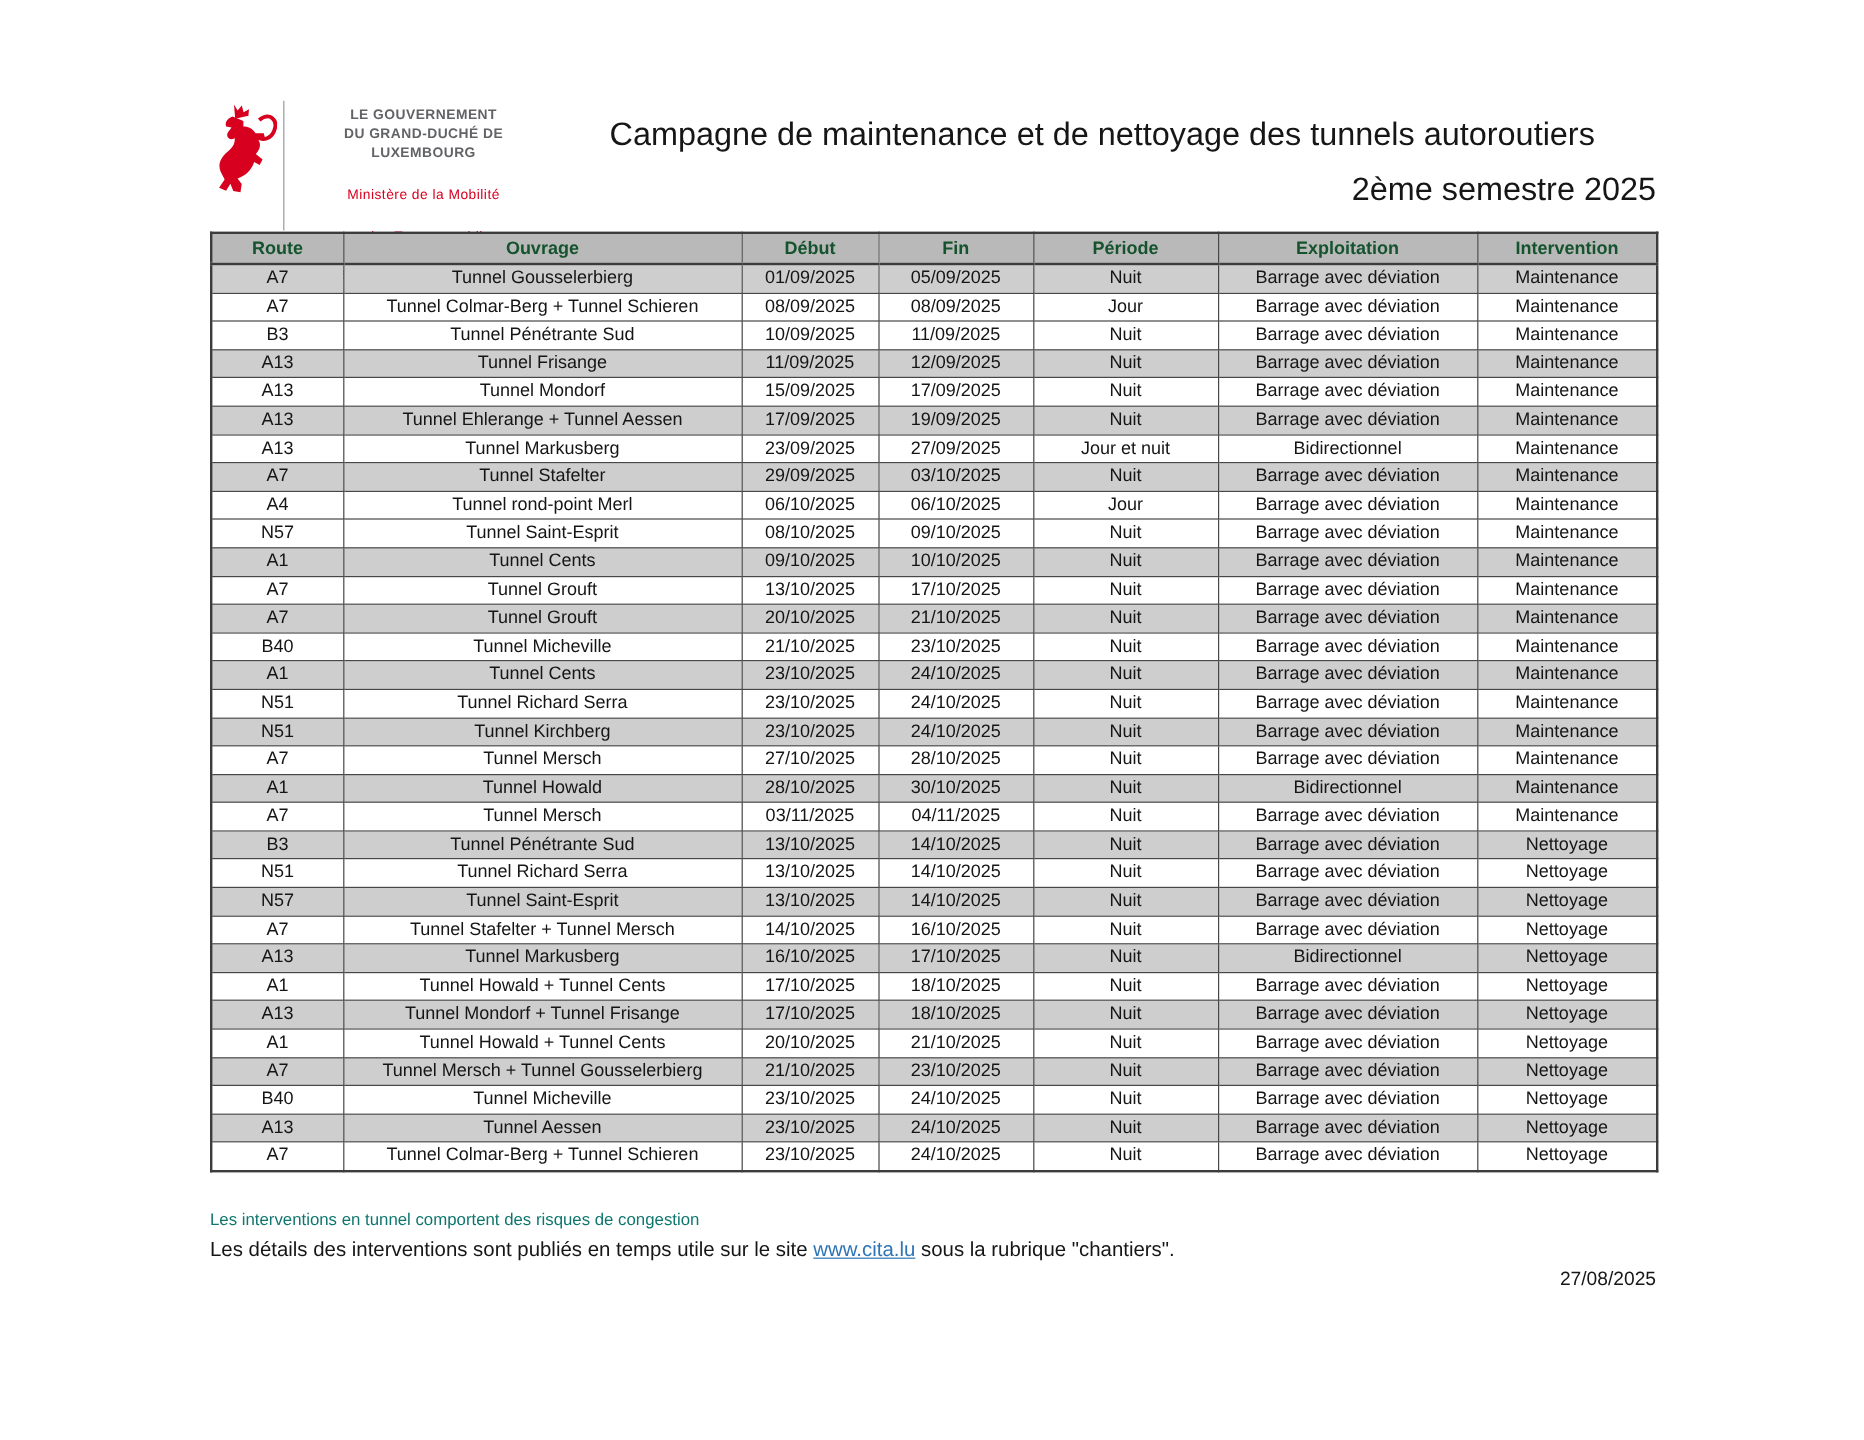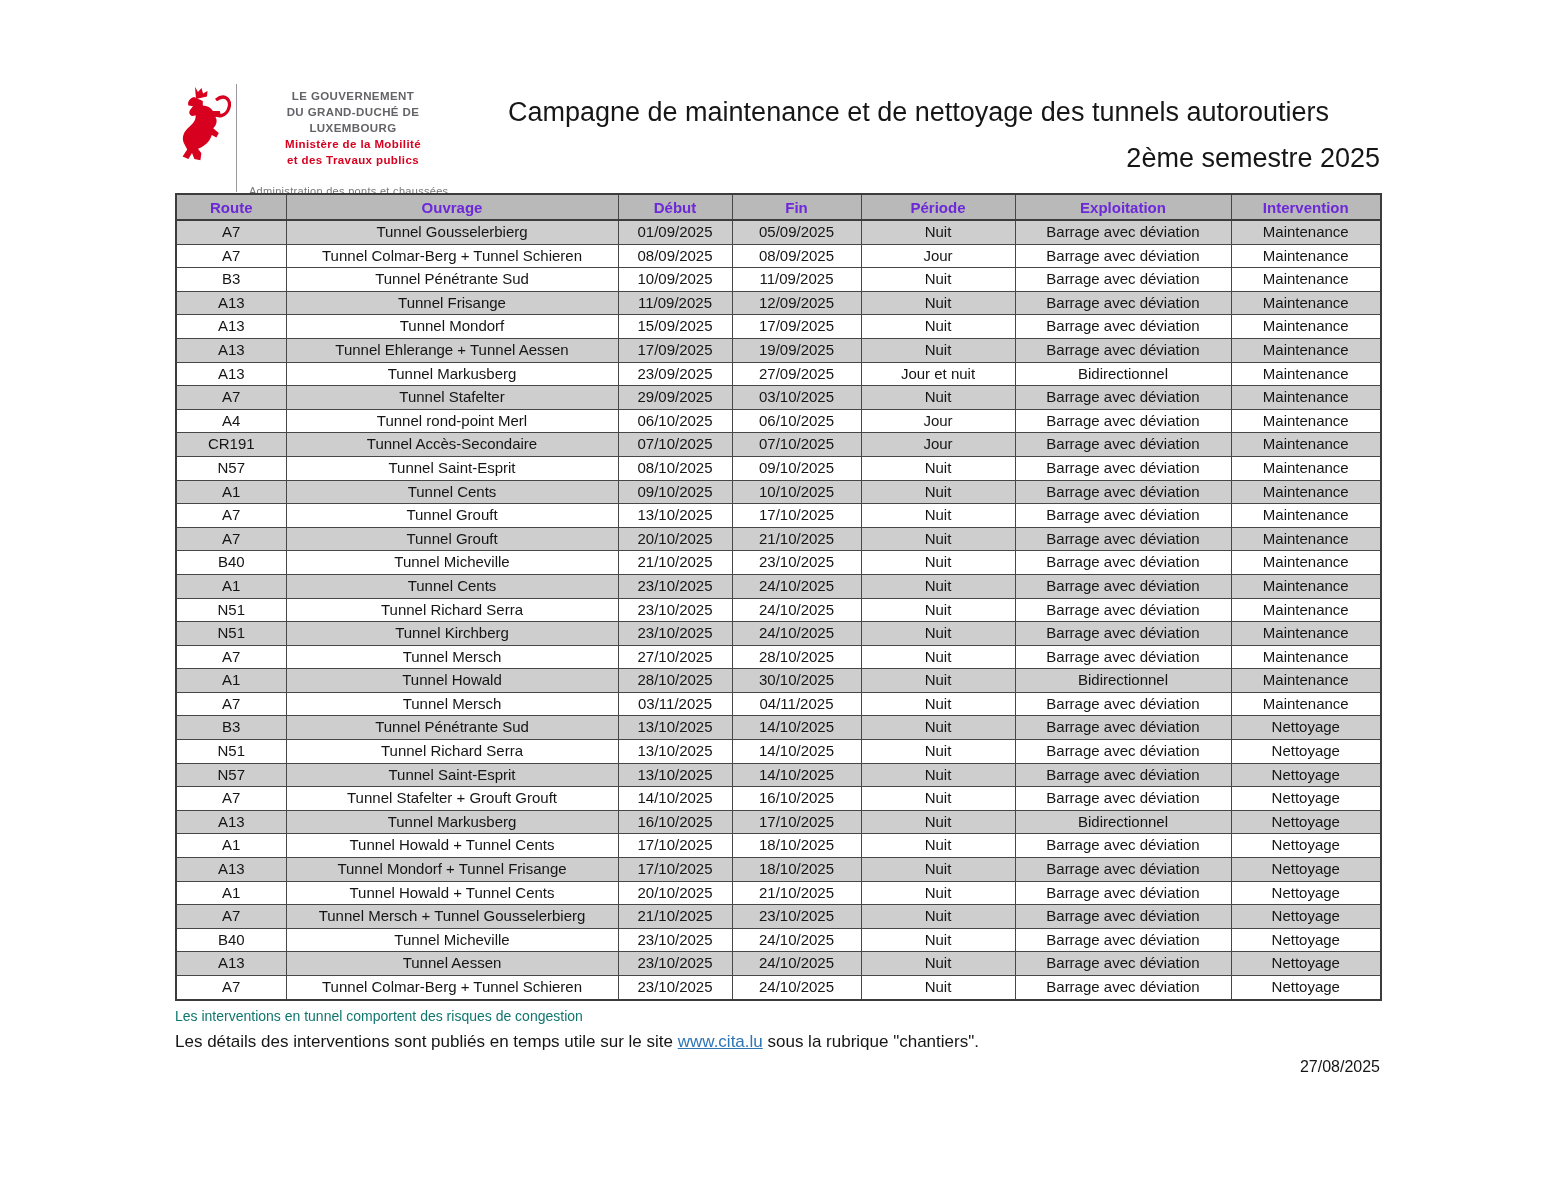--- a/index.html
+++ b/index.html
@@ -11,39 +11,39 @@
     color:#1a1a1a;
     overflow:hidden;
   }
   
   .header{position:absolute;left:175px;top:82px;width:1205px;display:flex;}
   .logo-block{width:282px;display:flex;flex-shrink:0;}
   .lion-wrap{width:58px;padding-top:2px;}
   .logo-divider{width:1px;background:#9a9a9c;height:108px;margin:2px 0 0 5px;}
   .logo-text{padding-left:12px;padding-top:6px;}
   .logo-line{font-size:11.5px;line-height:16px;letter-spacing:0.4px;font-weight:600;color:#626366;text-align:center;}
-  .logo-line.red{color:#d8001f;font-weight:700;}
+  .logo-line.red{color:#d8001f;font-weight:400;margin-top:19px;}
   .logo-admin{font-size:11px;line-height:14px;letter-spacing:0.3px;color:#77787b;margin-top:16px;font-weight:500;}
   .title-block{flex:1;text-align:center;padding-top:14px;}
   .title-line1{font-size:27px;line-height:32px;color:#161616;}
   .title-line2{font-size:27px;line-height:32px;color:#161616;margin-top:14px;text-align:right;}
   
   .table-wrap{position:absolute;left:175px;top:193px;width:1205px;}
   table.tunnels{
     border-collapse:collapse;table-layout:fixed;width:1205px;
     font-size:15px;
   }
   table.tunnels th, table.tunnels td{
     border:1px solid #474747;
     text-align:center;vertical-align:middle;
     padding:0;overflow:hidden;white-space:nowrap;
   }
   table.tunnels th{
     height:24px;font-weight:700;background:#b9b9b9;
-    border-bottom:2px solid #3c3c3c;font-size:15px;color:#6d28d9;margin-left:31px;
+    border-bottom:2px solid #3c3c3c;font-size:15px;color:#14532d;margin-left:31px;
   }
   table.tunnels td{height:22.6px;line-height:22.6px;color:#151515;}
   table.tunnels{border:2px solid #3c3c3c;}
   tr.alt td{background:#cecece;}
   tr.plain td{background:#ffffff;}
   
   col.c-route{width:110px;} col.c-ouvrage{width:332px;} col.c-debut{width:114px;}
   col.c-fin{width:129px;} col.c-periode{width:154px;} col.c-exploitation{width:216px;}
   col.c-intervention{width:150px;}
   
@@ -181,29 +181,20 @@
           </tr>
           <tr class="plain">
             <td>A4</td>
             <td>Tunnel rond-point Merl</td>
             <td>06/10/2025</td>
             <td>06/10/2025</td>
             <td>Jour</td>
             <td>Barrage avec déviation</td>
             <td>Maintenance</td>
           </tr>
-          <tr class="alt">
-            <td>CR191</td>
-            <td>Tunnel Accès-Secondaire</td>
-            <td>07/10/2025</td>
-            <td>07/10/2025</td>
-            <td>Jour</td>
-            <td>Barrage avec déviation</td>
-            <td>Maintenance</td>
-          </tr>
           <tr class="plain">
             <td>N57</td>
             <td>Tunnel Saint-Esprit</td>
             <td>08/10/2025</td>
             <td>09/10/2025</td>
             <td>Nuit</td>
             <td>Barrage avec déviation</td>
             <td>Maintenance</td>
           </tr>
           <tr class="alt">
@@ -318,21 +309,21 @@
             <td>N57</td>
             <td>Tunnel Saint-Esprit</td>
             <td>13/10/2025</td>
             <td>14/10/2025</td>
             <td>Nuit</td>
             <td>Barrage avec déviation</td>
             <td>Nettoyage</td>
           </tr>
           <tr class="plain">
             <td>A7</td>
-            <td>Tunnel Stafelter + Grouft Grouft</td>
+            <td>Tunnel Stafelter + Tunnel Mersch</td>
             <td>14/10/2025</td>
             <td>16/10/2025</td>
             <td>Nuit</td>
             <td>Barrage avec déviation</td>
             <td>Nettoyage</td>
           </tr>
           <tr class="alt">
             <td>A13</td>
             <td>Tunnel Markusberg</td>
             <td>16/10/2025</td>

